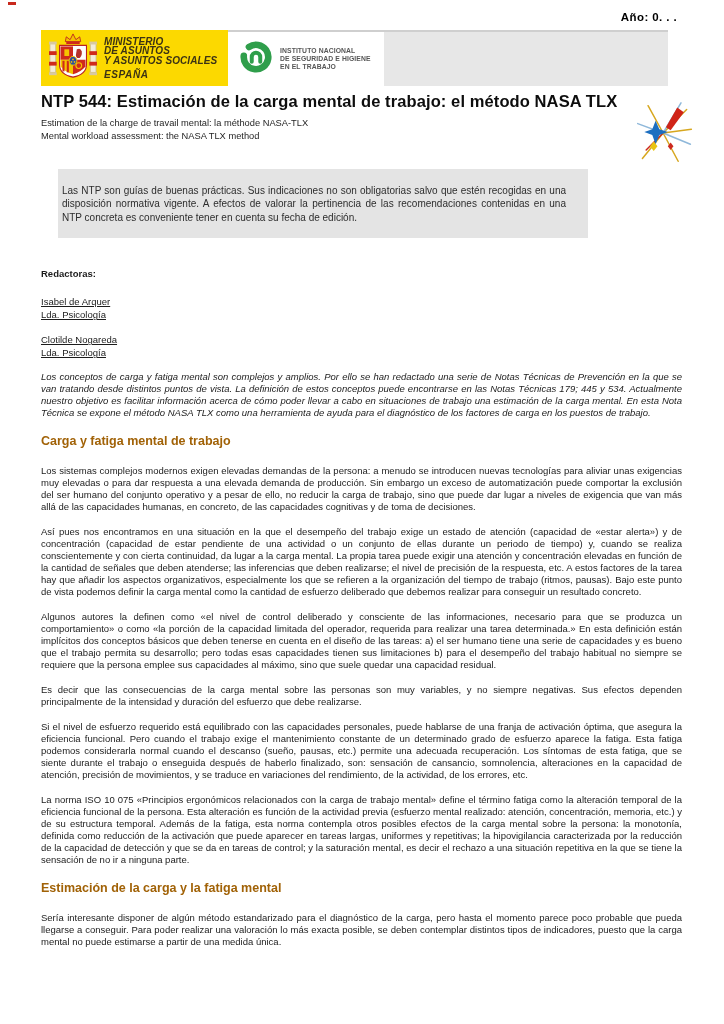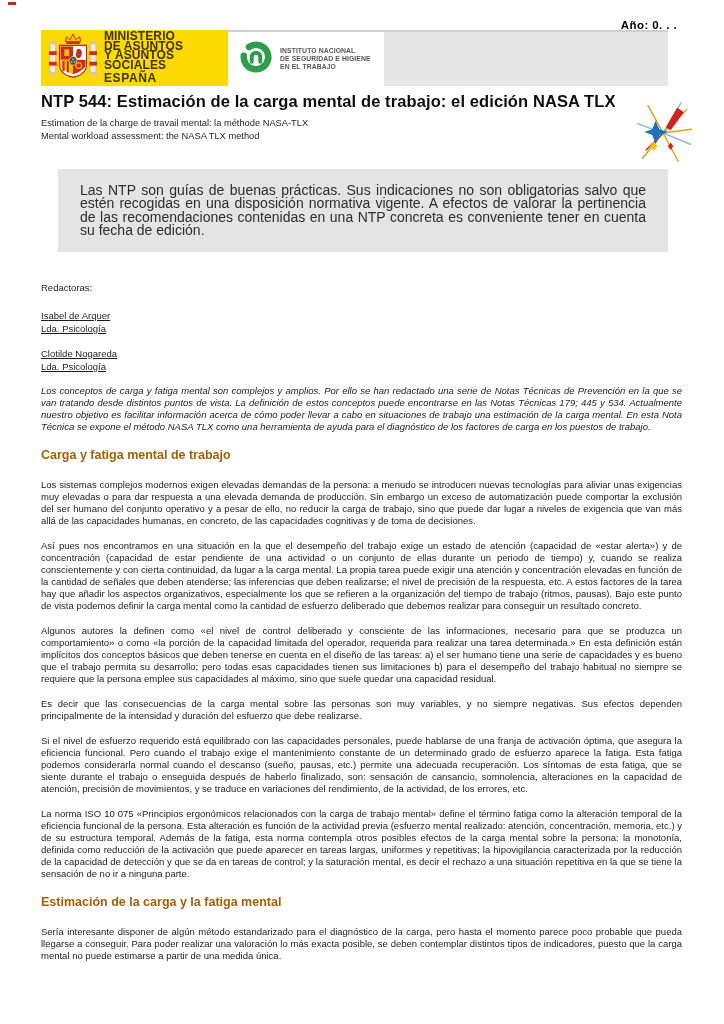--- a/index.html
+++ b/index.html
@@ -6,54 +6,54 @@
   .page{
     position:relative;
     width:724px;height:1024px;
     background:#fff;
     font-family:"Liberation Sans", sans-serif;
     color:#1c1c1c;
     overflow:hidden;
   }
   .corner-mark{position:absolute;left:8px;top:2px;width:8px;height:3px;background:#c8291d;}
   .year{
-    position:absolute;top:19px;right:47px;
+    position:absolute;top:11px;right:47px;
     font-size:11.5px;font-weight:bold;color:#000;letter-spacing:.4px;
   }
   
   .banner{position:absolute;left:41px;top:30px;width:627px;height:56px;display:flex;}
   .block-yellow{
     width:187px;background:#fcd900;display:flex;align-items:center;
     padding-left:7px;box-sizing:border-box;
   }
   .arms{flex:0 0 auto;margin-right:6px;}
-  .min-text{font-size:12px;font-weight:bold;color:#3c3314;line-height:9.6px;letter-spacing:.1px;}
+  .min-text{font-size:10px;font-weight:bold;color:#3c3314;line-height:9.6px;letter-spacing:.1px;font-style:italic;}
   .min-text .espana{margin-top:4px;letter-spacing:.6px;}
   .block-white{
     width:156px;background:#ffffff;border-top:2px solid #cfcfcf;
     display:flex;align-items:center;gap:7px;padding-left:11px;box-sizing:border-box;
   }
   .inst-text{font-size:6.8px;font-weight:bold;color:#565656;line-height:8px;letter-spacing:.1px;}
   .block-gray{flex:1;background:#e7e7e7;border-top:2px solid #cfcfcf;}
   
   .content{position:absolute;left:41px;top:92px;width:641px;}
   h1{
     margin:0;font-size:16.5px;font-weight:bold;color:#0d0d0d;letter-spacing:.1px;
   }
   .subtitle{font-size:9.3px;line-height:12px;color:#1f1f1f;margin-top:1px;}
   .subtitle:first-of-type{margin-top:6px;}
   .star{position:absolute;top:9px;right:-14px;}
   .notice{
-    margin:27px 14px 0 17px;width:610px;box-sizing:border-box;
+    margin:27px 14px 0 17px;width:530px;box-sizing:border-box;
     background:#e4e4e4;color:#2d2d2d;
-    padding:15px 22px 14px 22px;
-    font-size:14px;line-height:13.4px;text-align:justify;
+    padding:15px 22px 14px 4px;
+    font-size:10px;line-height:13.4px;text-align:justify;
   }
   .authors{margin-top:29px;font-size:9.5px;line-height:13px;color:#1c1c1c;}
-  .authors-label{font-weight:normal;margin-bottom:15px;}
+  .authors-label{font-weight:bold;margin-bottom:15px;}
   .author{margin-bottom:12px;text-decoration:underline;}
   .center-name{margin-top:13px;}
   .intro{
     margin:11px 0 0 0;font-size:9.5px;line-height:12px;font-style:italic;
     text-align:justify;color:#222;
   }
   h2{margin:15px 0 17px 0;font-size:12.5px;font-weight:bold;color:#a16207;}
   p.body{margin:0 0 13px 0;font-size:9.5px;line-height:12px;text-align:justify;color:#222;}
 </style>
 </head>
@@ -118,21 +118,21 @@
         <div>INSTITUTO NACIONAL</div>
         <div>DE SEGURIDAD E HIGIENE</div>
         <div>EN EL TRABAJO</div>
       </div>
     </div>
     <div class="block-gray"></div>
   </div>
 
   <div class="content">
 
-    <h1>NTP 544: Estimación de la carga mental de trabajo: el edición NASA TLX</h1>
+    <h1>NTP 544: Estimación de la carga mental de trabajo: el método NASA TLX</h1>
     <div class="subtitle">Estimation de la charge de travail mental: la méthode NASA-TLX</div>
     <div class="subtitle">Mental workload assessment: the NASA TLX method</div>
 
     <span class="star">
       <svg width="62" height="64" viewBox="0 0 64 68">
         <g stroke-linecap="round" stroke-width="1.6" fill="none">
           <path d="M30 34 L55 9" stroke="#d7a71f"></path>
           <path d="M30 34 L8 61" stroke="#d7a71f"></path>
           <path d="M30 34 L46 64" stroke="#d7a71f"></path>
           <path d="M30 34 L14 5" stroke="#d7a71f"></path>

